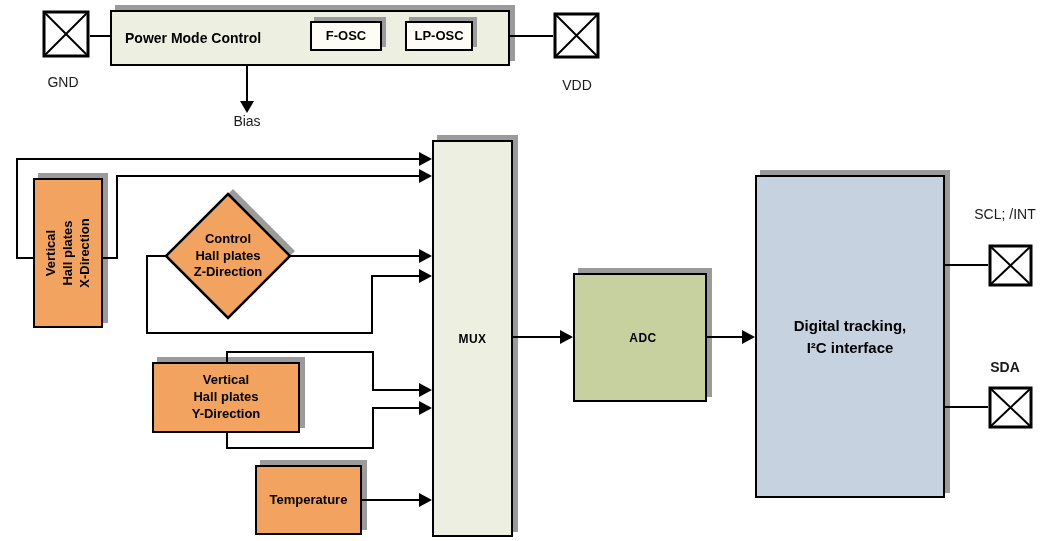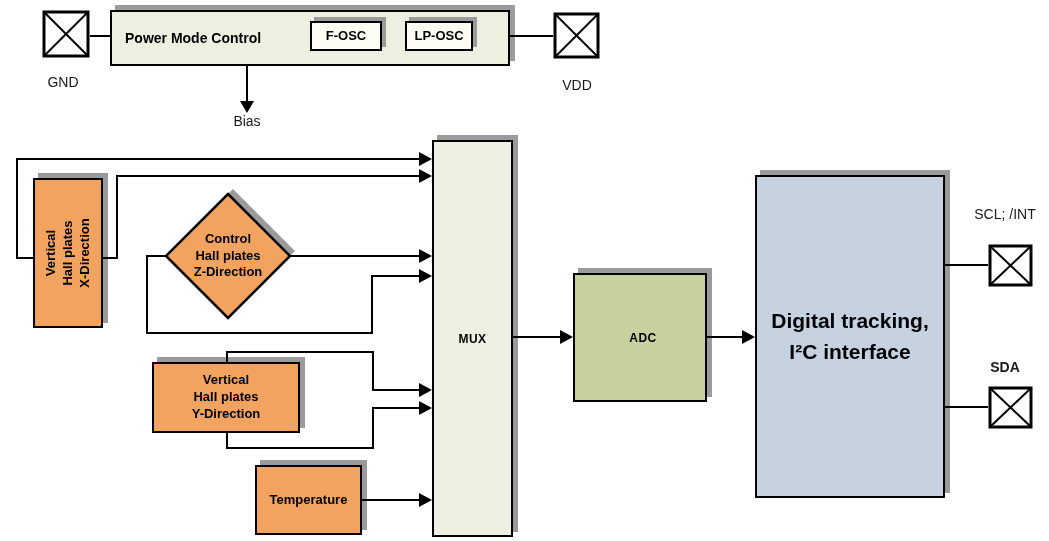--- a/index.html
+++ b/index.html
@@ -18,21 +18,21 @@
   
   .block{position:absolute;border:2px solid #000;box-sizing:border-box;
          box-shadow:5px -5px 0 0 var(--shadow-gray,#9b9b9b);}
   .pale{background:var(--block-pale,#edefe0);}
   .orange{background:var(--block-orange,#f1a35f);}
   .green{background:var(--block-green,#c7d1a0);padding-left:6px;}
   .blue{background:var(--block-blue,#c7d2e1);}
   .white{background:#fdfdf6;}
   .center{display:flex;align-items:center;justify-content:center;text-align:center;}
   .b13{font-weight:bold;font-size:13px;line-height:1.3;}
-  .b15{font-weight:bold;font-size:21px;line-height:1.45;}
+  .b15{font-weight:bold;font-size:15px;line-height:1.45;}
   .b16{font-weight:bold;font-size:12px;letter-spacing:.5px;}
   .lbl{position:absolute;font-size:14px;text-align:center;color:#1a1a1a;}
   .powlbl{position:absolute;left:13px;top:50%;transform:translateY(-50%);
           font-weight:bold;font-size:14px;}
   .vtext{position:absolute;left:50%;top:50%;width:150px;
          transform:translate(-50%,-50%) rotate(-90deg);text-align:center;
          font-weight:bold;font-size:13px;line-height:1.3;}
   .dwrap{position:absolute;width:134px;height:134px;}
   .dshadow{fill:var(--shadow-gray,#9b9b9b);}
   .dmain{fill:var(--block-orange,#f1a35f);stroke:#000;stroke-width:2.5;}

